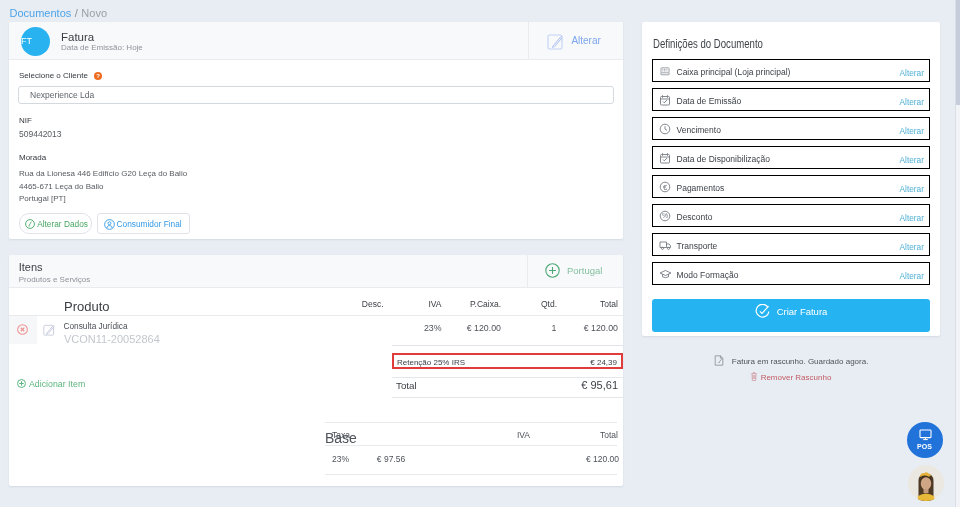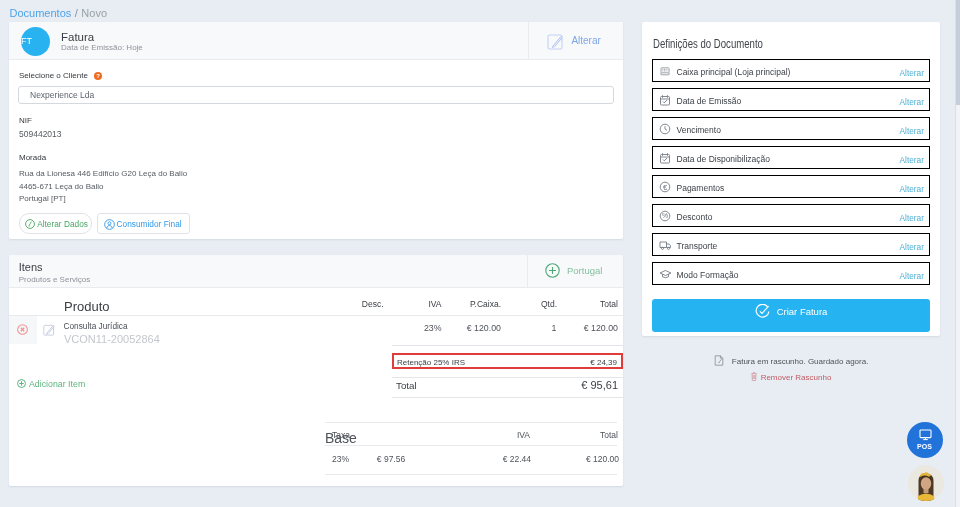--- a/index.html
+++ b/index.html
@@ -119,21 +119,20 @@
   <div class="abs" style="left:20px;top:123.8px;font-size:8.8px;color:#5cb47e">Adicionar Item</div>
 
   <div class="abs" style="left:316px;top:167px;width:292px;border-top:1px solid #e7e9ec"></div>
   <div class="abs" style="left:323px;top:175px;font-size:8.5px;color:#4e535a">Taxa</div>
   <div class="abs" style="left:316px;top:175px;width:132px;font-size:14px;color:#4e535a">Base</div>
   <div class="abs" style="left:316px;top:175px;width:205px;text-align:right;font-size:8.5px;color:#4e535a">IVA</div>
   <div class="abs" style="left:316px;top:175px;width:293px;text-align:right;font-size:8.5px;color:#4e535a">Total</div>
   <div class="abs" style="left:316px;top:190px;width:292px;border-top:1px solid #e7e9ec"></div>
   <div class="abs" style="left:323px;top:199px;font-size:8.5px;color:#4e535a">23%</div>
   <div class="abs" style="left:316px;top:199px;width:132px;text-align:center;font-size:8.5px;color:#4e535a">€ 97.56</div>
-  <div class="abs" style="left:316px;top:199px;width:206px;text-align:right;font-size:8.5px;color:#4e535a">€ 22.44</div>
   <div class="abs" style="left:316px;top:199px;width:294px;text-align:right;font-size:8.5px;color:#4e535a">€ 120.00</div>
   <div class="abs" style="left:316px;top:219px;width:292px;border-top:1px solid #e7e9ec"></div>
 </div>
 
 <div class="card" style="left:642px;top:22px;width:298px;height:314px">
   <div class="abs" style="left:11px;top:14.5px;font-size:12px;color:#3f444a;transform:scaleX(0.8);transform-origin:0 0">Definições do Documento</div>
 
   <div class="rrow" style="top:37px">
     <svg class="ric" width="12" height="12" viewBox="0 0 12 12" fill="none" stroke="#868c94" stroke-width="0.8">
         <rect x="2" y="2.8" width="8" height="5" rx="0.8"></rect>

